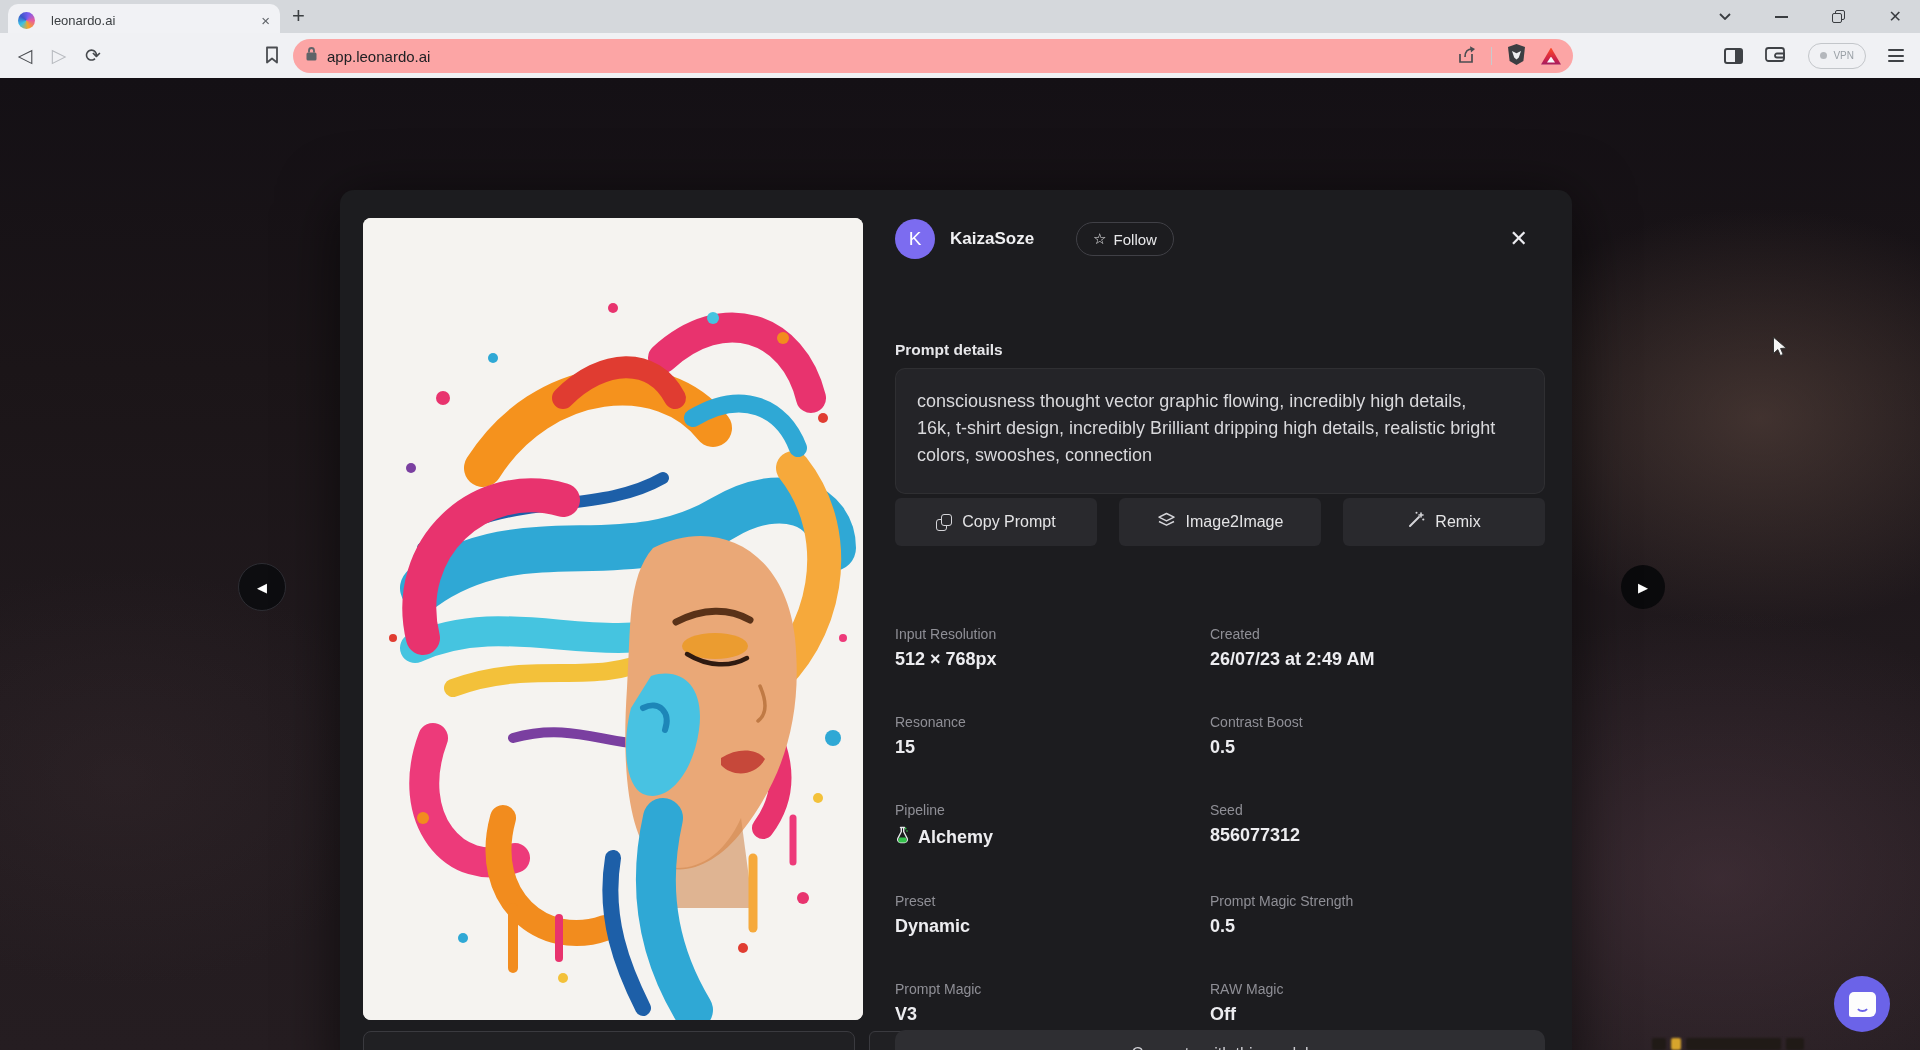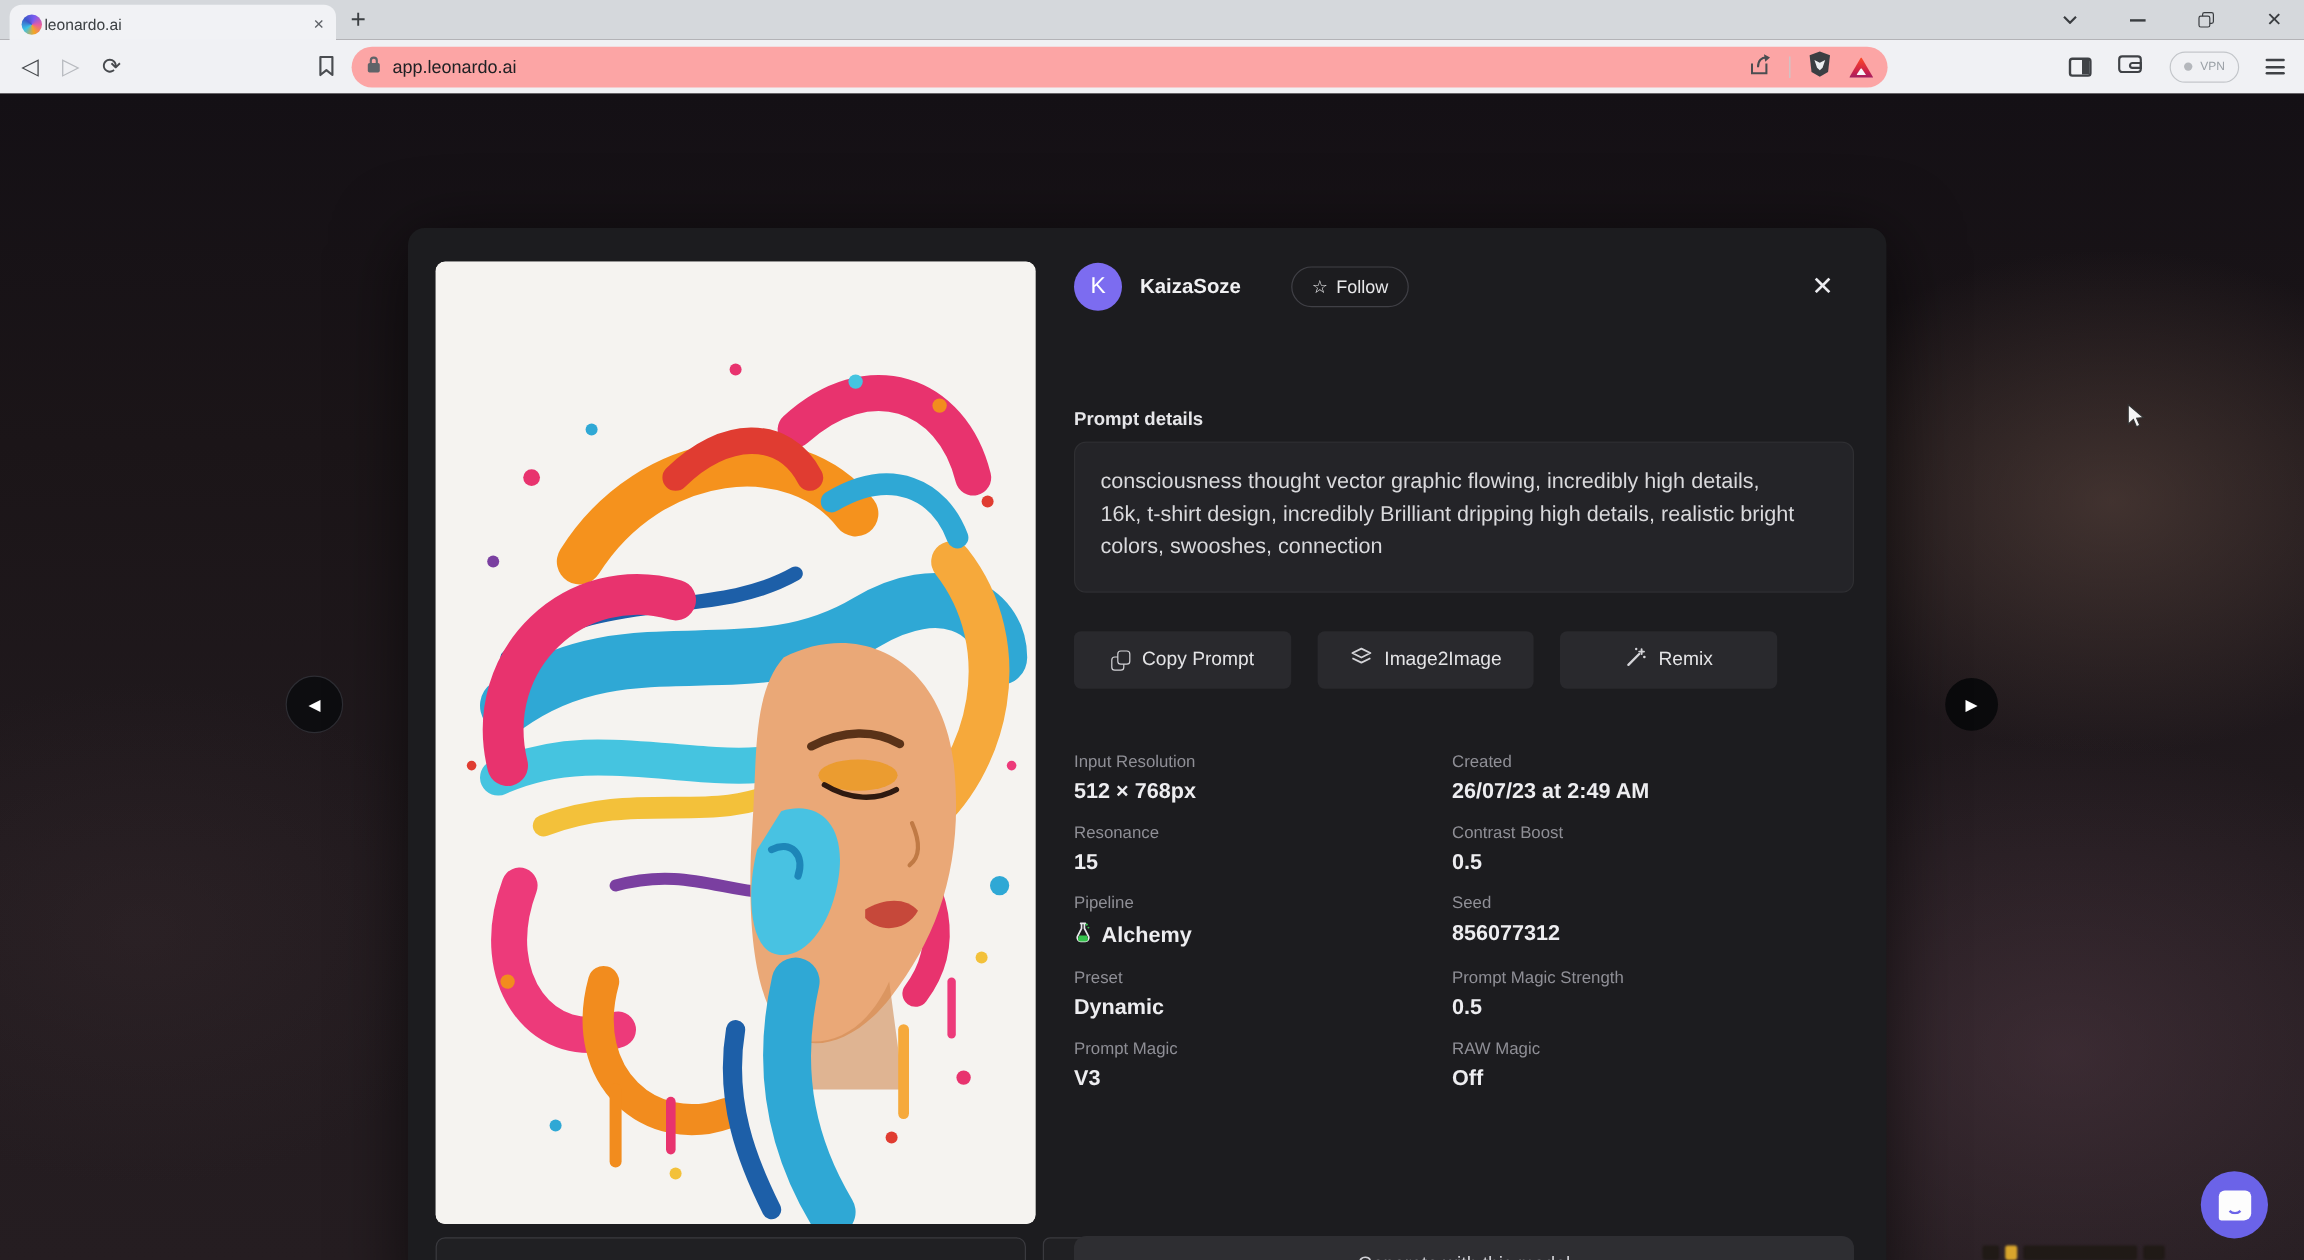--- a/index.html
+++ b/index.html
@@ -2,21 +2,21 @@
 <html><head>
 <meta charset="utf-8">
 <style>
   * { margin:0; padding:0; box-sizing:border-box; }
   body { font-family:"Liberation Sans", sans-serif; background:#000; }
   .screen { position:relative; width:1920px; height:1050px; overflow:hidden; background:#1b1518; }
 
   
   .tabstrip { position:absolute; left:0; top:0; width:1920px; height:33px; background:#d5d8dc; }
   .tab { position:absolute; left:8px; top:4px; width:272px; height:29px; background:#f1f2f5;
-         border-radius:10px 10px 0 0; display:flex; align-items:center; padding:16px 10px; gap:2px; }
+         border-radius:10px 10px 0 0; display:flex; align-items:center; padding:16px 10px; gap:16px; }
   .favicon { width:17px; height:17px; border-radius:50%;
              background:conic-gradient(from 20deg,#7b5cf0,#e85d9e,#f5a623,#39c3e6,#3a57c9,#7b5cf0); }
   .tab-title { font-size:13px; color:#3c4043; flex:1; white-space:nowrap; overflow:hidden; }
   .tab-close { font-size:15px; color:#5f6368; cursor:default; line-height:15px; }
   .newtab { position:absolute; left:292px; top:2px; font-size:22px; font-weight:300; color:#3c4043; line-height:28px; }
   .wincontrols { position:absolute; right:0; top:0; height:33px; display:flex; align-items:center; gap:44px; padding-right:18px; }
   .wc { color:#3a3d41; display:flex; align-items:center; justify-content:center; }
   .wc-min { width:13px; height:2px; background:#3a3d41; }
   .wc-restore { position:relative; width:13px; height:13px; }
   .wc-restore i { position:absolute; width:10px; height:10px; border:1.6px solid #3a3d41; border-radius:2px; background:transparent; }
@@ -67,31 +67,31 @@
             display:flex; align-items:center; justify-content:center; font-weight:500; }
   .username { font-size:17px; font-weight:600; color:#f0f0f2; margin-left:15px; }
   .follow-btn { margin-left:42px; height:34px; padding:0 16px; border:1px solid #404046; border-radius:17px;
                 display:flex; align-items:center; gap:7px; color:#e8e8ea; font-size:15px; background:transparent; }
   .follow-star { font-size:15px; }
   .modal-title { position:absolute; left:555px; top:82px; width:620px; font-size:23px; font-weight:700; color:#f2f2f4; }
   .prompt-label { position:absolute; left:555px; top:151px; font-size:15.5px; font-weight:700; color:#e6e6e9; }
   .prompt-box { position:absolute; left:555px; top:178px; width:650px; height:126px; background:#242428;
                 border:1px solid rgba(255,255,255,.05); border-radius:10px; padding:19px 48px 0 21px; }
   .prompt-text { font-size:18px; line-height:27px; color:#d9d9dc; }
-  .actions { position:absolute; left:555px; top:336px; width:586px; display:flex; gap:22px; }
+  .actions { position:absolute; left:555px; top:308px; width:650px; display:flex; gap:22px; }
   .action-btn { flex:1; height:48px; background:#29292d; border-radius:6px; border:none;
                 display:flex; align-items:center; justify-content:center; gap:10px;
                 color:#e4e4e6; font-size:16px; font-family:"Liberation Sans",sans-serif; }
   .copy-ic { position:relative; width:16px; height:17px; }
   .copy-ic i { position:absolute; border:1.6px solid #d4d4d8; border-radius:3px; }
   .copy-ic i:first-child { left:0; bottom:0; width:11px; height:12px; }
   .copy-ic i:last-child { right:0; top:0; width:11px; height:12px; background:#29292d; }
 
   .detail-grid { position:absolute; left:555px; top:436px; width:650px; display:grid;
-                 grid-template-columns:315px 1fr; row-gap:15px; }
+                 grid-template-columns:315px 1fr; row-gap:44px; }
   .dcell .dlabel { font-size:14px; color:#8f8f96; margin-bottom:7px; }
   .dcell .dvalue { font-size:18px; font-weight:700; color:#ededf0; display:flex; align-items:center; gap:8px; }
 
   .generate-btn { position:absolute; left:555px; top:840px; width:650px; height:48px; background:#2e2e32;
                   border-radius:10px; border:none; color:#cfcfd4; font-size:16px; line-height:48px;
                   text-align:center; font-family:"Liberation Sans",sans-serif; }
   .cut-bar { position:absolute; left:23px; top:841px; width:492px; height:36px; border:1.5px solid #3a3a3f;
              border-radius:8px; background:#202023; }
   .cut-square { position:absolute; left:529px; top:841px; width:40px; height:36px; border:1.5px solid #3a3a3f;
                 border-radius:6px; background:#202023; }

